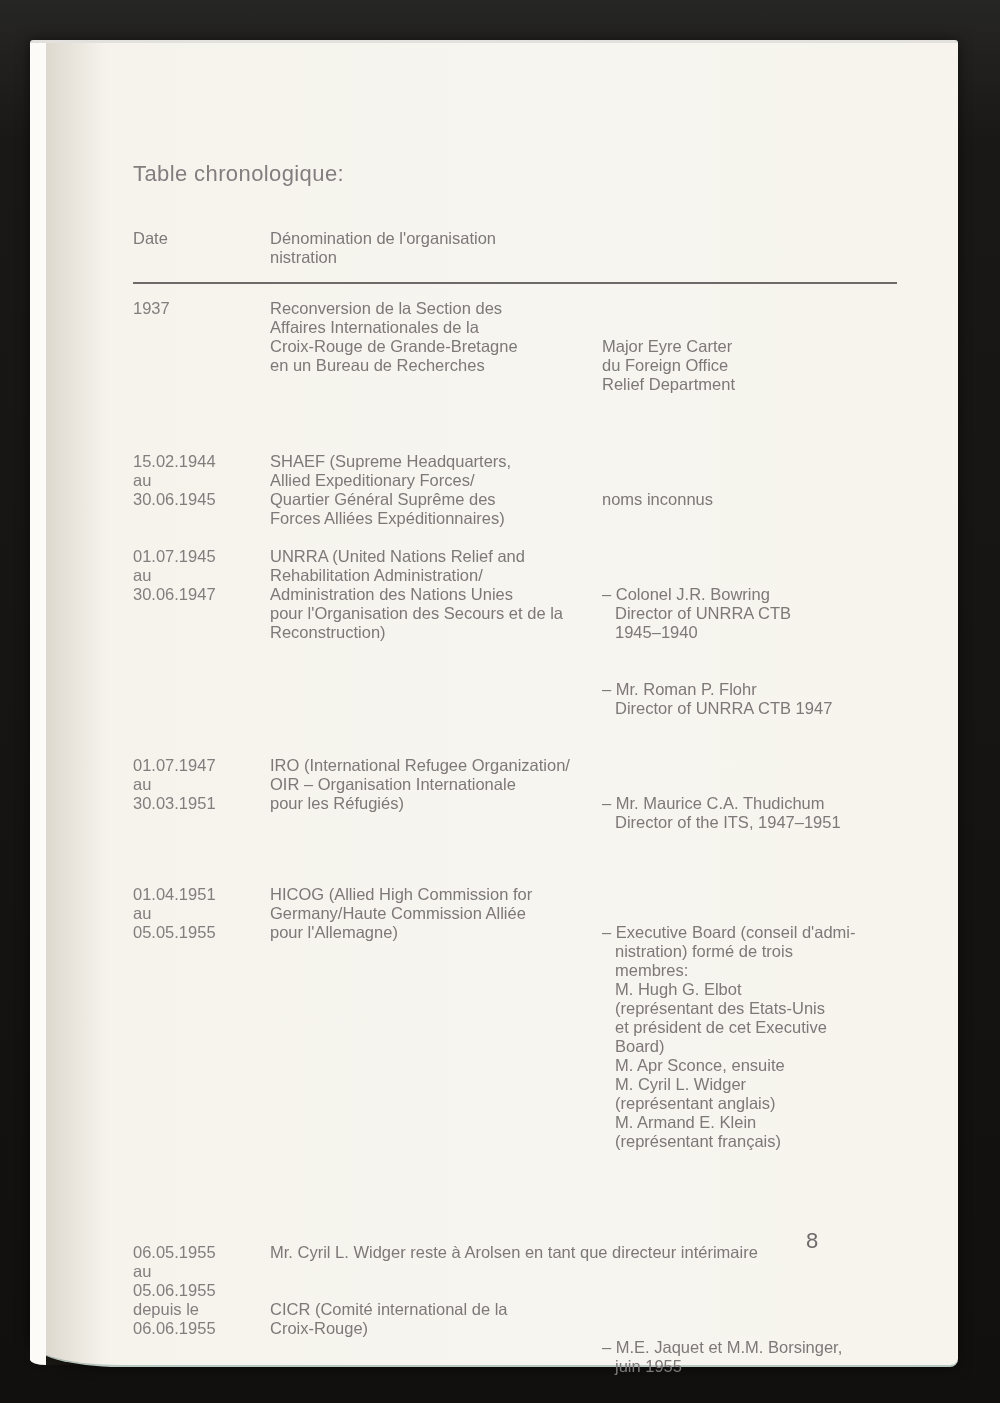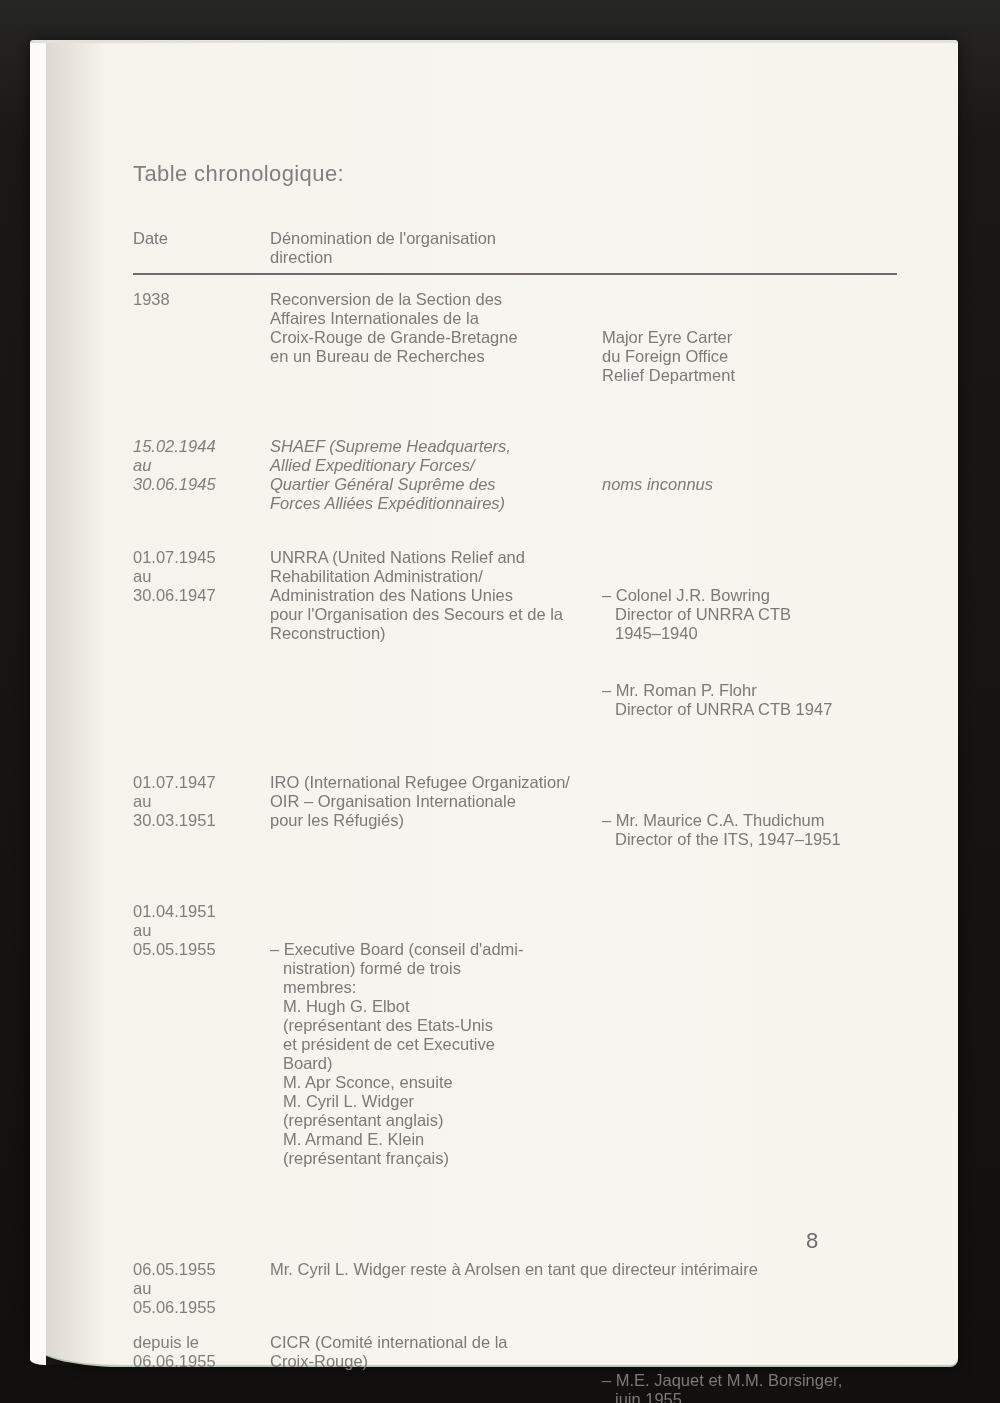--- a/index.html
+++ b/index.html
@@ -59,38 +59,38 @@
     letter-spacing: 0.4px;
     color: #837d7f;
     white-space: pre;
   }
   .trow {
     display: grid;
     grid-template-columns: 137px 332px 1fr;
   }
   .header-row {
     border-bottom: 2px solid #6f696a;
-    padding-bottom: 6px;
+    padding-bottom: 15px;
   }
   .cell {
     white-space: pre;
     font-size: 16.5px;
     line-height: 19px;
     color: #7e7879;
   }
   .date-cell { color: #837d7e; }
   .entry { white-space: pre; }
   .entry.hang {
     padding-left: 13px;
     text-indent: -13px;
   }
   .span2 { grid-column: 2 / 4; }
-  .mt14 { margin-top: 14px; font-style: italic; }
+  .mt14 { margin-top: 20px; }
   .mt15 { margin-top: 15px; }
-  .mt16 { margin-top: 16px; }
+  .mt16 { }
   .mt34 { margin-top: 54px; }
   .page-number {
     position: absolute;
     left: 776px;
     top: 1186px;
     font-size: 22px;
     line-height: 24px;
     color: #6f6a6b;
   }
 </style>
@@ -102,25 +102,25 @@
     <div class="paper-edge"></div>
     <div class="gutter-shadow"></div>
 
     <div class="content">
 
       <h1 class="title">Table chronologique:</h1>
 
       <div class="trow header-row">
         <div class="cell">Date</div>
         <div class="cell">Dénomination de l'organisation
-direction</div>
+nistration</div>
       </div>
 
       <div class="trow mt15">
-        <div class="cell date-cell">1938</div>
+        <div class="cell date-cell">1937</div>
         <div class="cell">Reconversion de la Section des
 Affaires Internationales de la
 Croix-Rouge de Grande-Bretagne
 en un Bureau de Recherches</div>
         <div class="cell">
           <div class="entry">Major Eyre Carter
 du Foreign Office
 Relief Department</div>
         </div>
       </div>
@@ -166,20 +166,23 @@
         <div class="cell">
           <div class="entry hang">– Mr. Maurice C.A. Thudichum
 Director of the ITS, 1947–1951</div>
         </div>
       </div>
 
       <div class="trow mt15">
         <div class="cell date-cell">01.04.1951
 au
 05.05.1955</div>
+        <div class="cell">HICOG (Allied High Commission for
+Germany/Haute Commission Alliée
+pour l'Allemagne)</div>
         <div class="cell">
           <div class="entry hang">– Executive Board (conseil d'admi-
 nistration) formé de trois
 membres:
 M. Hugh G. Elbot
 (représentant des Etats-Unis
 et président de cet Executive
 Board)
 M. Apr Sconce, ensuite
 M. Cyril L. Widger

